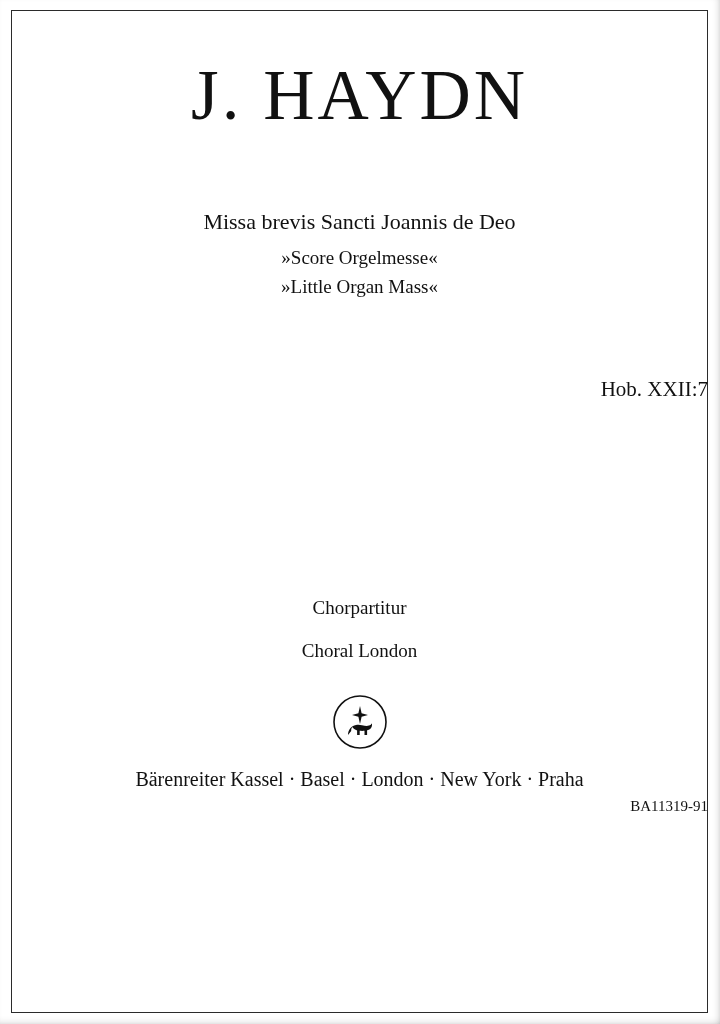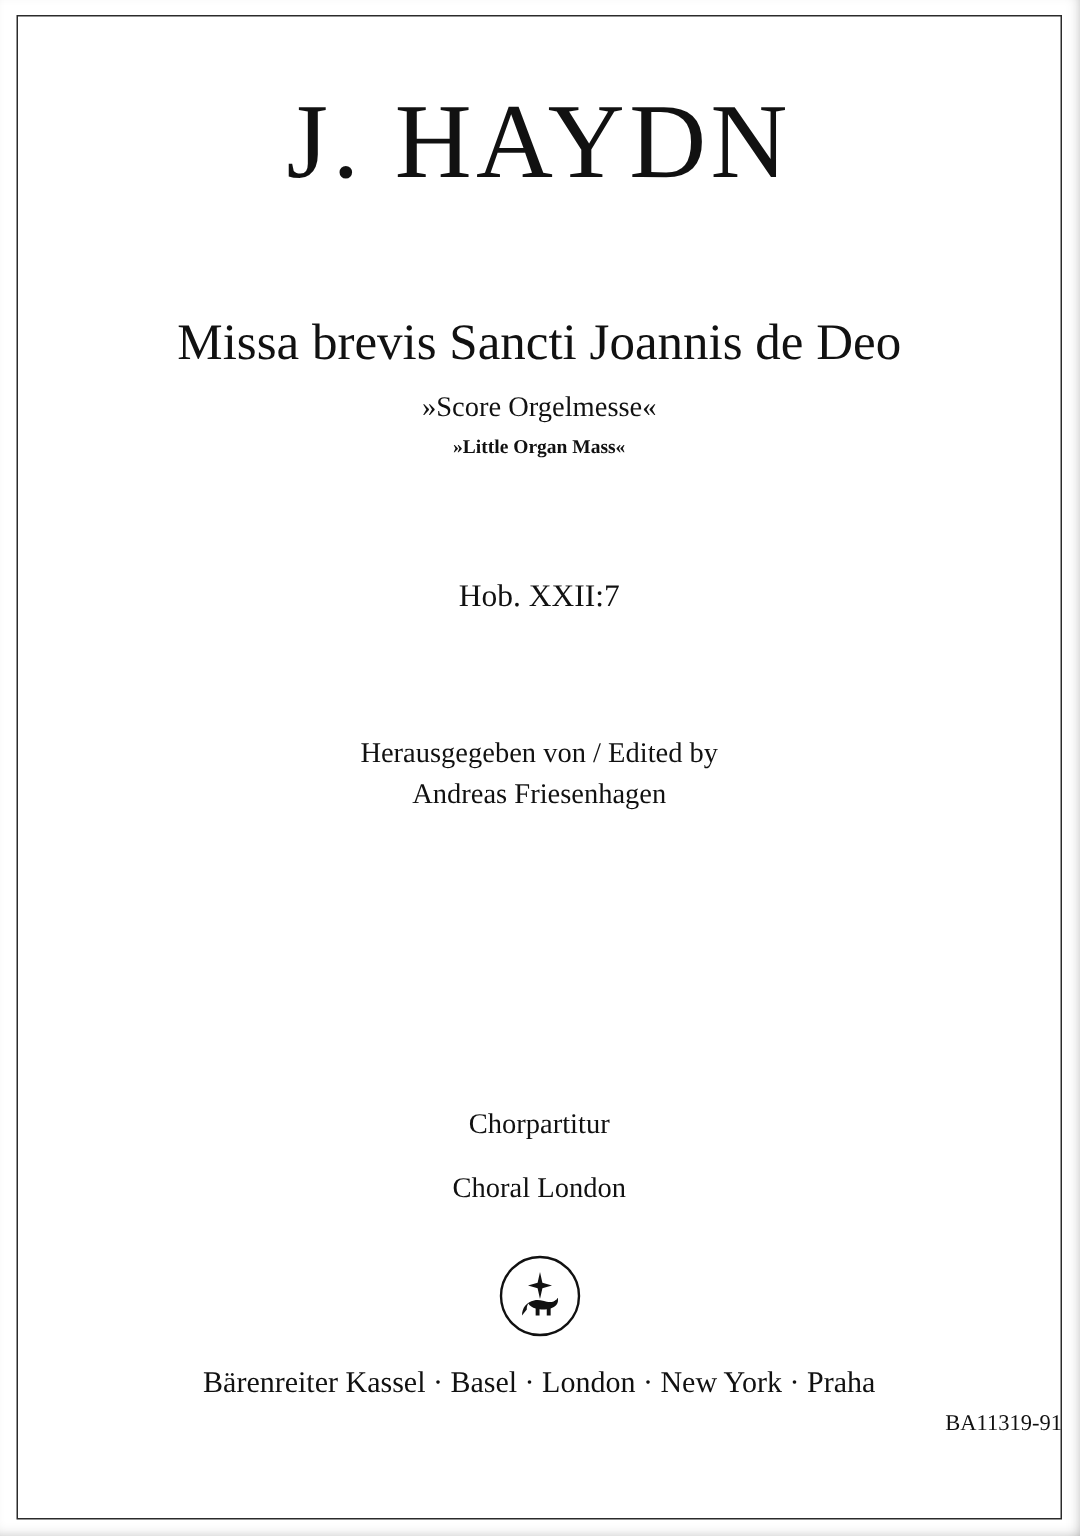--- a/index.html
+++ b/index.html
@@ -59,37 +59,37 @@
     letter-spacing: 3px;
     font-weight: 400;
     line-height: 1.05;
     font-family: "Liberation Serif", serif;
   }
   .title-block {
     margin-top: 76px;
     text-align: center;
   }
   .work-title {
-    font-size: 34px;
+    font-size: 22px;
     line-height: 1.18;
     margin: 0;
     font-weight: 400;
   }
   .subtitle-de {
     font-size: 19px;
     margin: 12px 0 0 0;
     font-weight: 400;
   }
   .subtitle-en {
-    font-size: 13px;
+    font-size: 19px;
     margin: 7px 0 0 0;
-    font-weight: 700;
+    font-weight: 400;
   }
   .catalogue {
-    text-align: center;
+    text-align: right;
     font-size: 21px;
     margin: 0;
     padding-top: 79px;
     font-weight: 400;
   }
   .editor-block {
     text-align: center;
     margin-top: 79px;
   }
   .editor-line {
@@ -141,24 +141,20 @@
     <h1 class="composer">J. HAYDN</h1>
 
     <div class="title-block">
       <h2 class="work-title">Missa brevis Sancti Joannis de Deo</h2>
       <p class="subtitle-de">»Score Orgelmesse«</p>
       <p class="subtitle-en">»Little Organ Mass«</p>
     </div>
 
     <p class="catalogue">Hob. XXII:7</p>
 
-    <div class="editor-block">
-      <p class="editor-line">Herausgegeben von / Edited by</p>
-      <p class="editor-line">Andreas Friesenhagen</p>
-    </div>
 
     <div class="format-block">
       <p class="format-de">Chorpartitur</p>
       <p class="format-en">Choral London</p>
     </div>
 
     <div class="logo-wrap">
       <span class="logo">
         <svg viewBox="0 0 56 56" width="56" height="56" aria-hidden="true">
           <circle cx="28" cy="28" r="26" fill="none" stroke="#111111" stroke-width="1.6"></circle>

